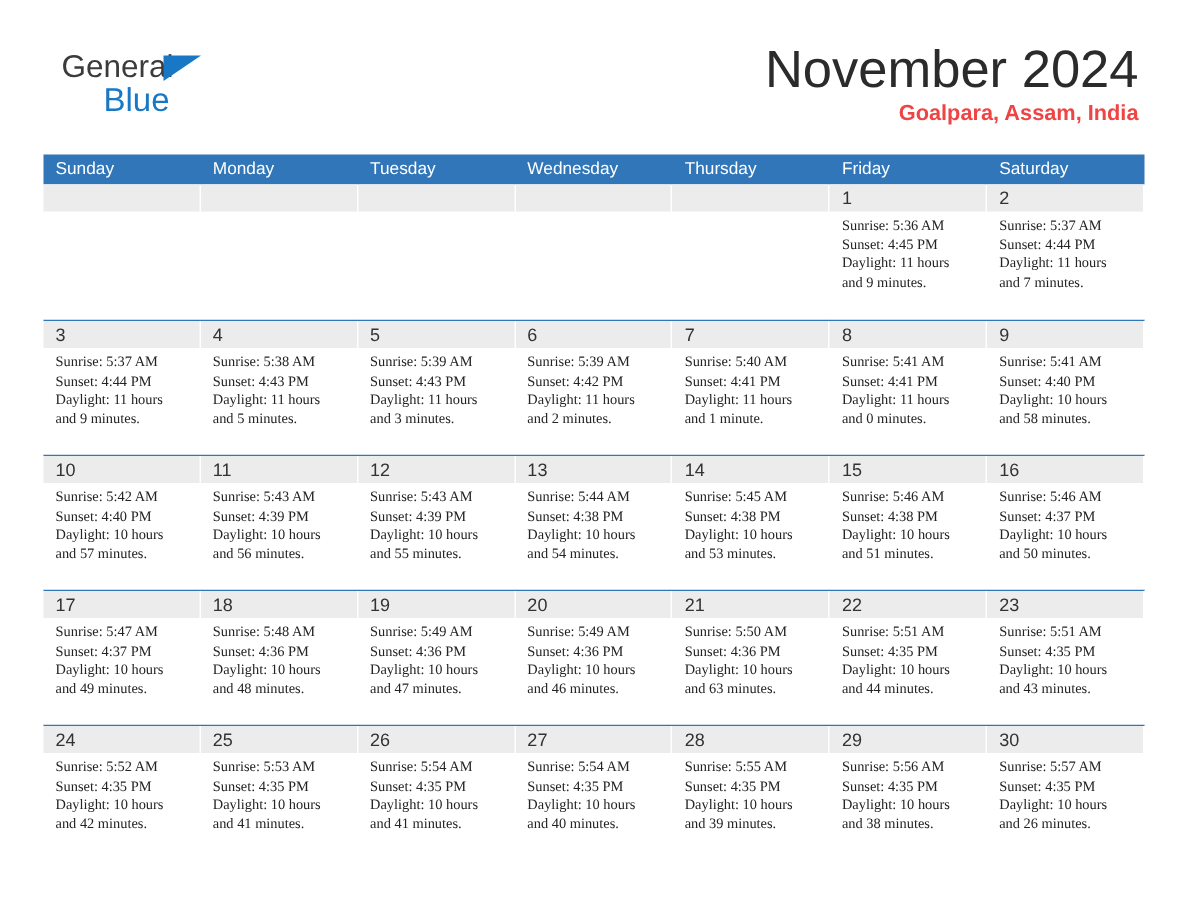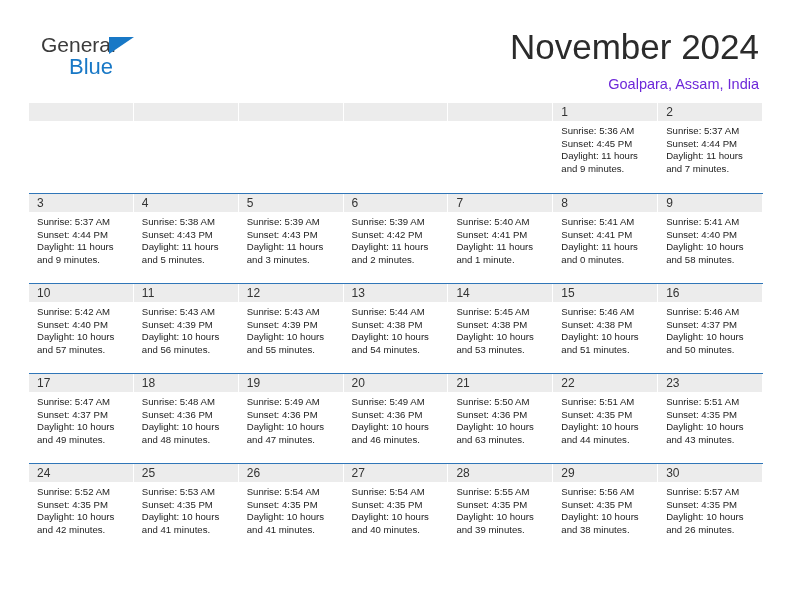--- a/index.html
+++ b/index.html
@@ -74,24 +74,24 @@
   }
   .month-title {
     font-size: 35px;
     font-weight: 400;
     color: #2b2b2b;
     line-height: 34px;
     white-space: nowrap;
   }
   .location {
     font-size: 14.5px;
-    font-weight: 400;
-    color: #6d28d9;
+    font-weight: 700;
+    color: #ef4444;
     line-height: 20px;
-    margin-top: 10px;
+    margin-top: 2px;
     white-space: nowrap;
   }
 
   
   .calendar {
     position: absolute;
     left: 29px;
     top: 103px;
     width: 734px;
   }
@@ -135,20 +135,21 @@
     margin-right: 1px;
   }
   .date-num {
     font-size: 12px;
     color: #333333;
     line-height: 18px;
     padding-left: 8px;
   }
   .cell-body {
     padding: 4px 6px 0 8px;
+    font-family: Liberation Serif, serif;
   }
   .cell-line {
     font-size: 9.6px;
     color: #232323;
     line-height: 12.6px;
     white-space: nowrap;
   }
   .day-cell.empty .date-band {
     background: #ececec;
   }
@@ -167,20 +168,29 @@
     </div>
 
     <div class="title-block">
       <div class="month-title">November 2024</div>
       <div class="location">Goalpara, Assam, India</div>
     </div>
 
   </div>
 
   <div class="calendar">
+    <div class="dow-row" id="dow-row">
+        <div class="dow-cell">Sunday</div>
+        <div class="dow-cell">Monday</div>
+        <div class="dow-cell">Tuesday</div>
+        <div class="dow-cell">Wednesday</div>
+        <div class="dow-cell">Thursday</div>
+        <div class="dow-cell">Friday</div>
+        <div class="dow-cell">Saturday</div>
+      </div>
     <div id="weeks-container">
         <div class="week-row">
           <div class="day-cell empty">
             <div class="date-band">
               <div class="date-num"></div>
             </div>
             <div class="cell-body"></div>
           </div>
           <div class="day-cell empty">
             <div class="date-band">

